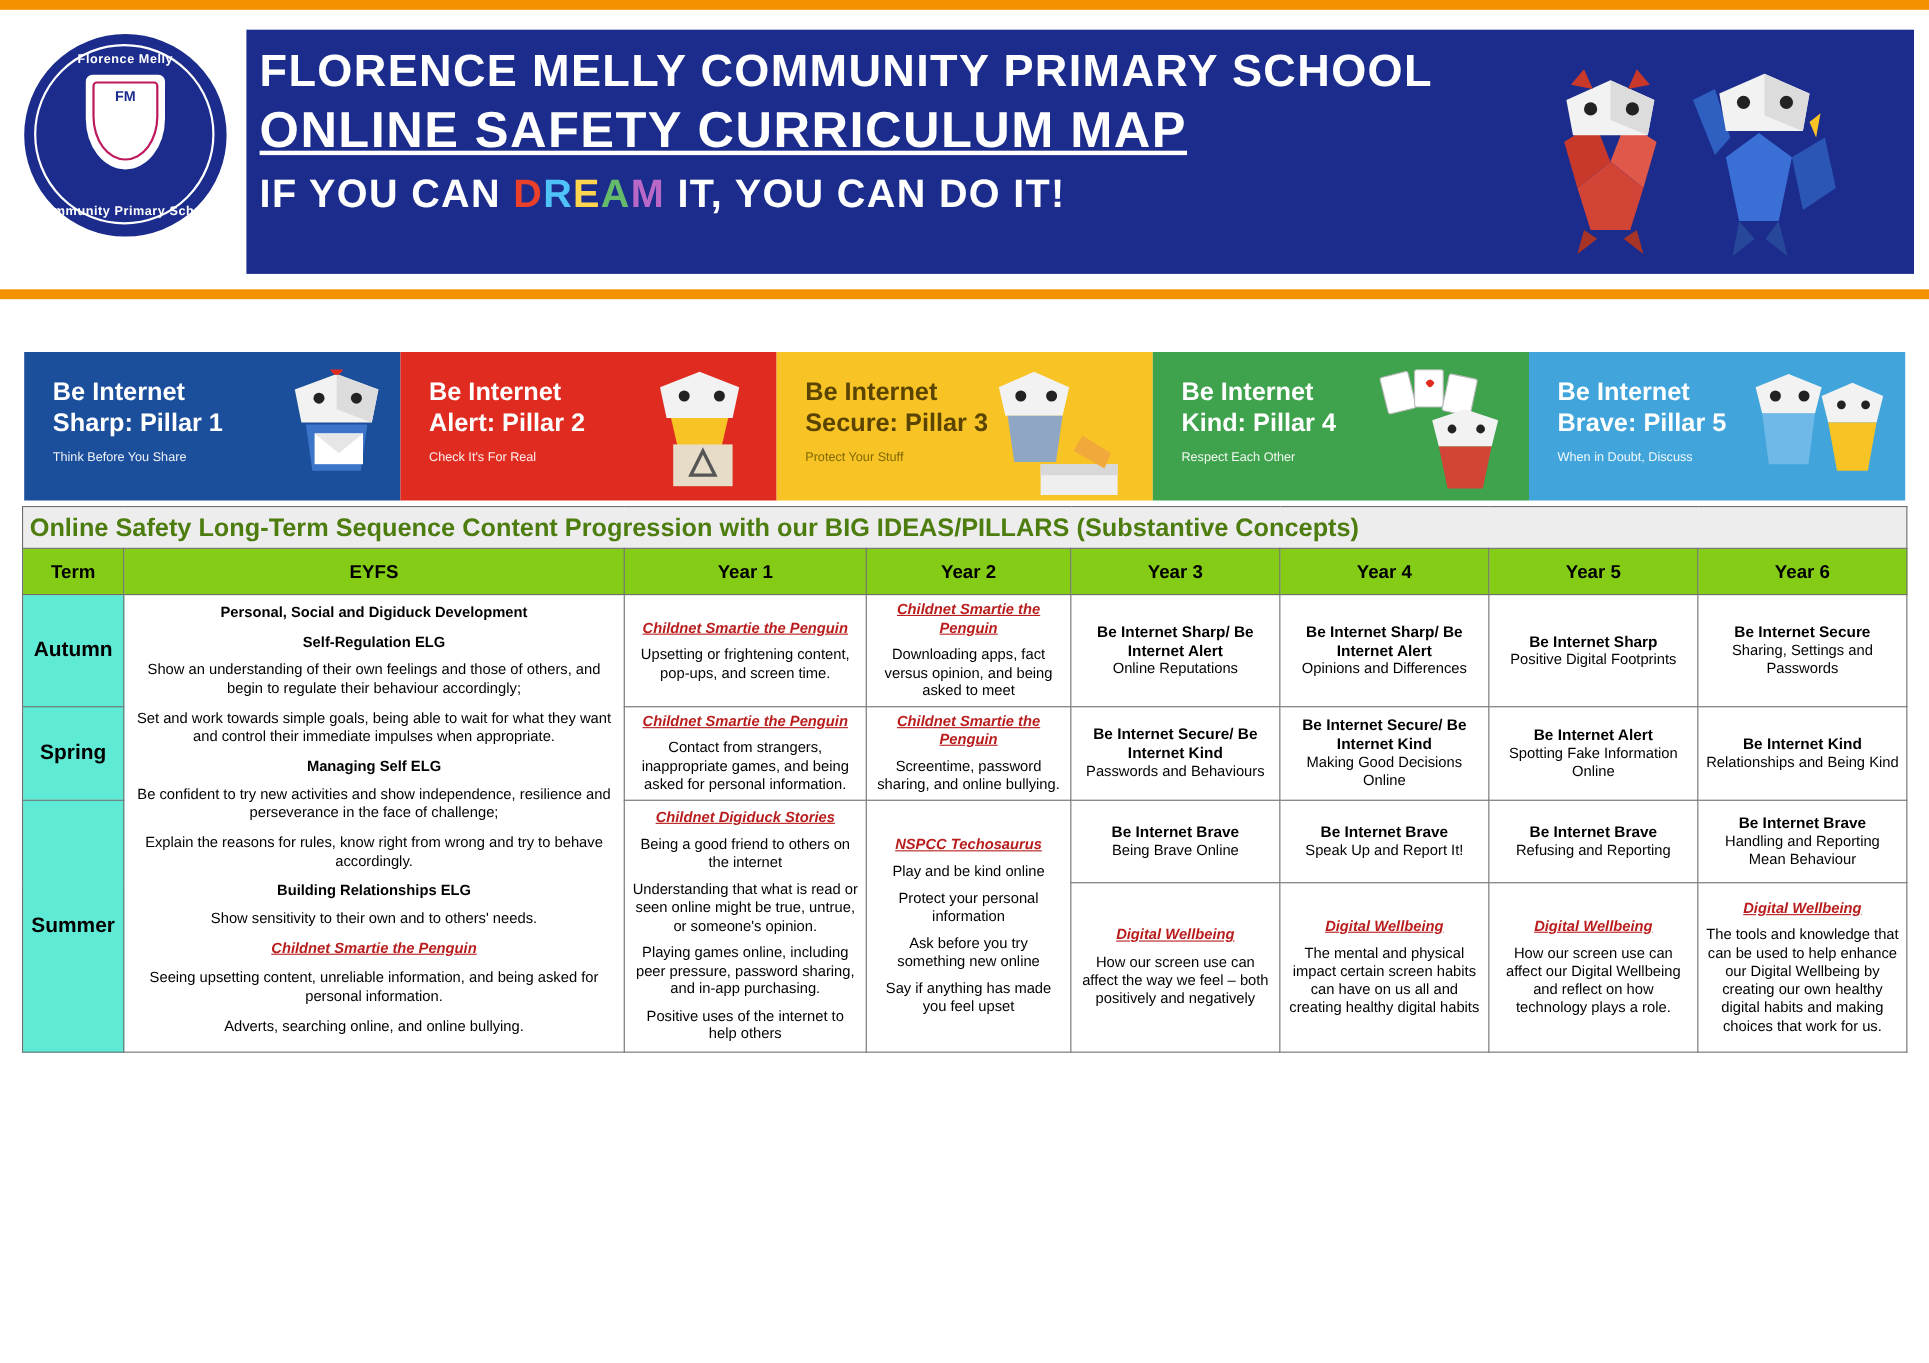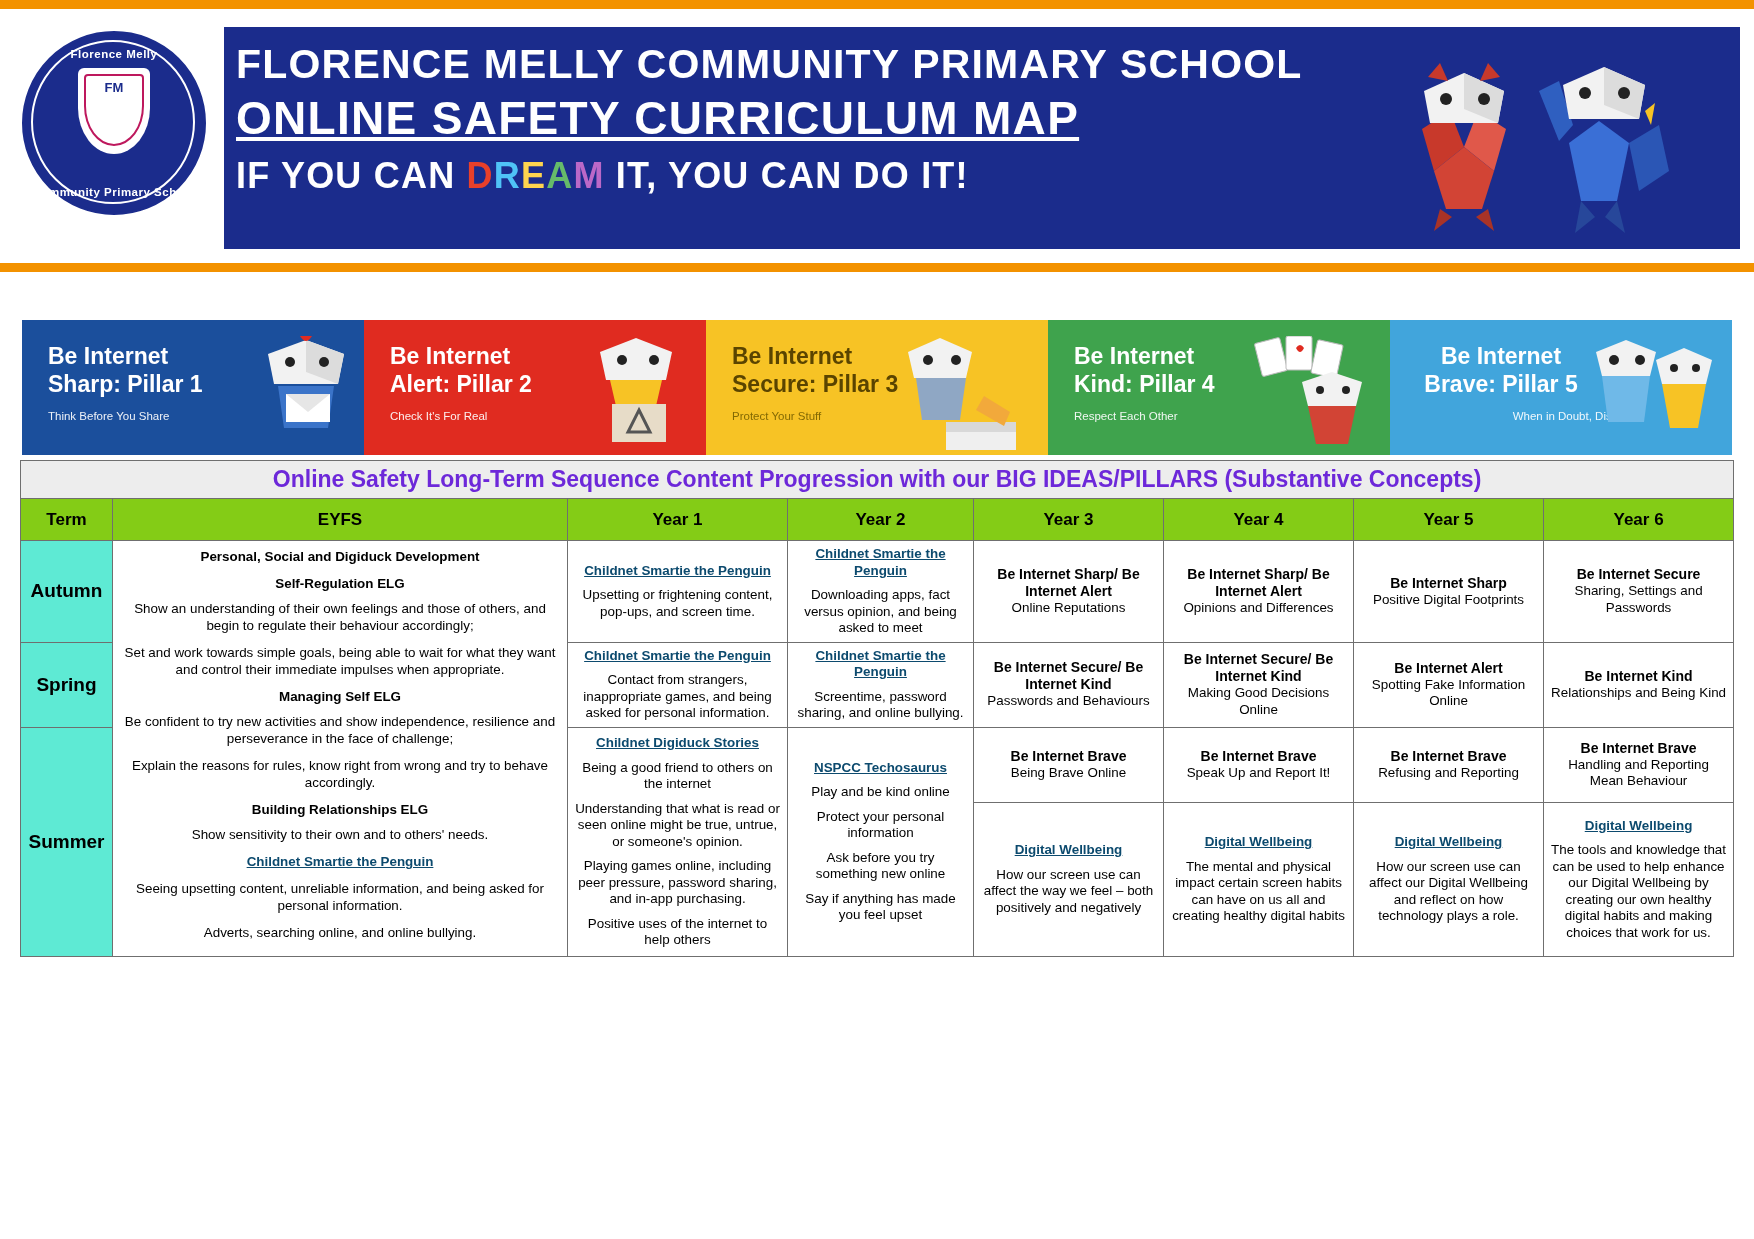--- a/index.html
+++ b/index.html
@@ -172,21 +172,21 @@
   .pillar .p-sub {
     font-size: 11.5px;
     margin-top: 12px;
     opacity: .92;
   }
   .pillar.p1 { background: #1B4F9C; }
   .pillar.p2 { background: #E02B20; }
   .pillar.p3 { background: #F7C325; color: #5a4400; }
   .pillar.p3 .p-sub { color: #7a6200; }
   .pillar.p4 { background: #3FA34D; }
-  .pillar.p5 { background: #41A5DC; text-align: center; }
+  .pillar.p5 { background: #41A5DC; }
 
   .pillar-bot {
     position: absolute;
     right: 10px;
     top: 16px;
   }
 
   
   .table-wrap {
     position: absolute;
@@ -200,25 +200,25 @@
     table-layout: fixed;
   }
   table.cm td, table.cm th {
     border: 1px solid #6f6f6f;
     vertical-align: middle;
     padding: 5px 6px;
     box-sizing: border-box;
   }
   .banner-cell {
     background: #EDEDED;
-    text-align: center;
+    text-align: left;
     font-size: 23px;
     font-weight: bold;
     padding: 10px 4px;
-    color: #6d28d9;
+    color: #4d7c0f;
   }
   .hdr-cell {
     background: #84cc16;
     text-align: center;
     font-size: 17px;
     font-weight: bold;
     height: 42px;
   }
   .term-cell {
     background: #5eead4;
@@ -227,23 +227,24 @@
     font-weight: bold;
     width: 92px;
   }
   td.body-cell {
     text-align: center;
     font-size: 13.4px;
     line-height: 16.5px;
     color: #000;
   }
   .link {
-    color: #0c4a6e;
+    color: #b91c1c;
     font-weight: bold;
     text-decoration: underline;
+    font-style: italic;
   }
   .blk { margin: 0 0 8px 0; }
   .blk:last-child { margin-bottom: 0; }
   .eyfs-cell {
     font-size: 13.4px;
     line-height: 17px;
     text-align: center;
     padding: 8px 10px;
   }
   .eyfs-cell .head {

